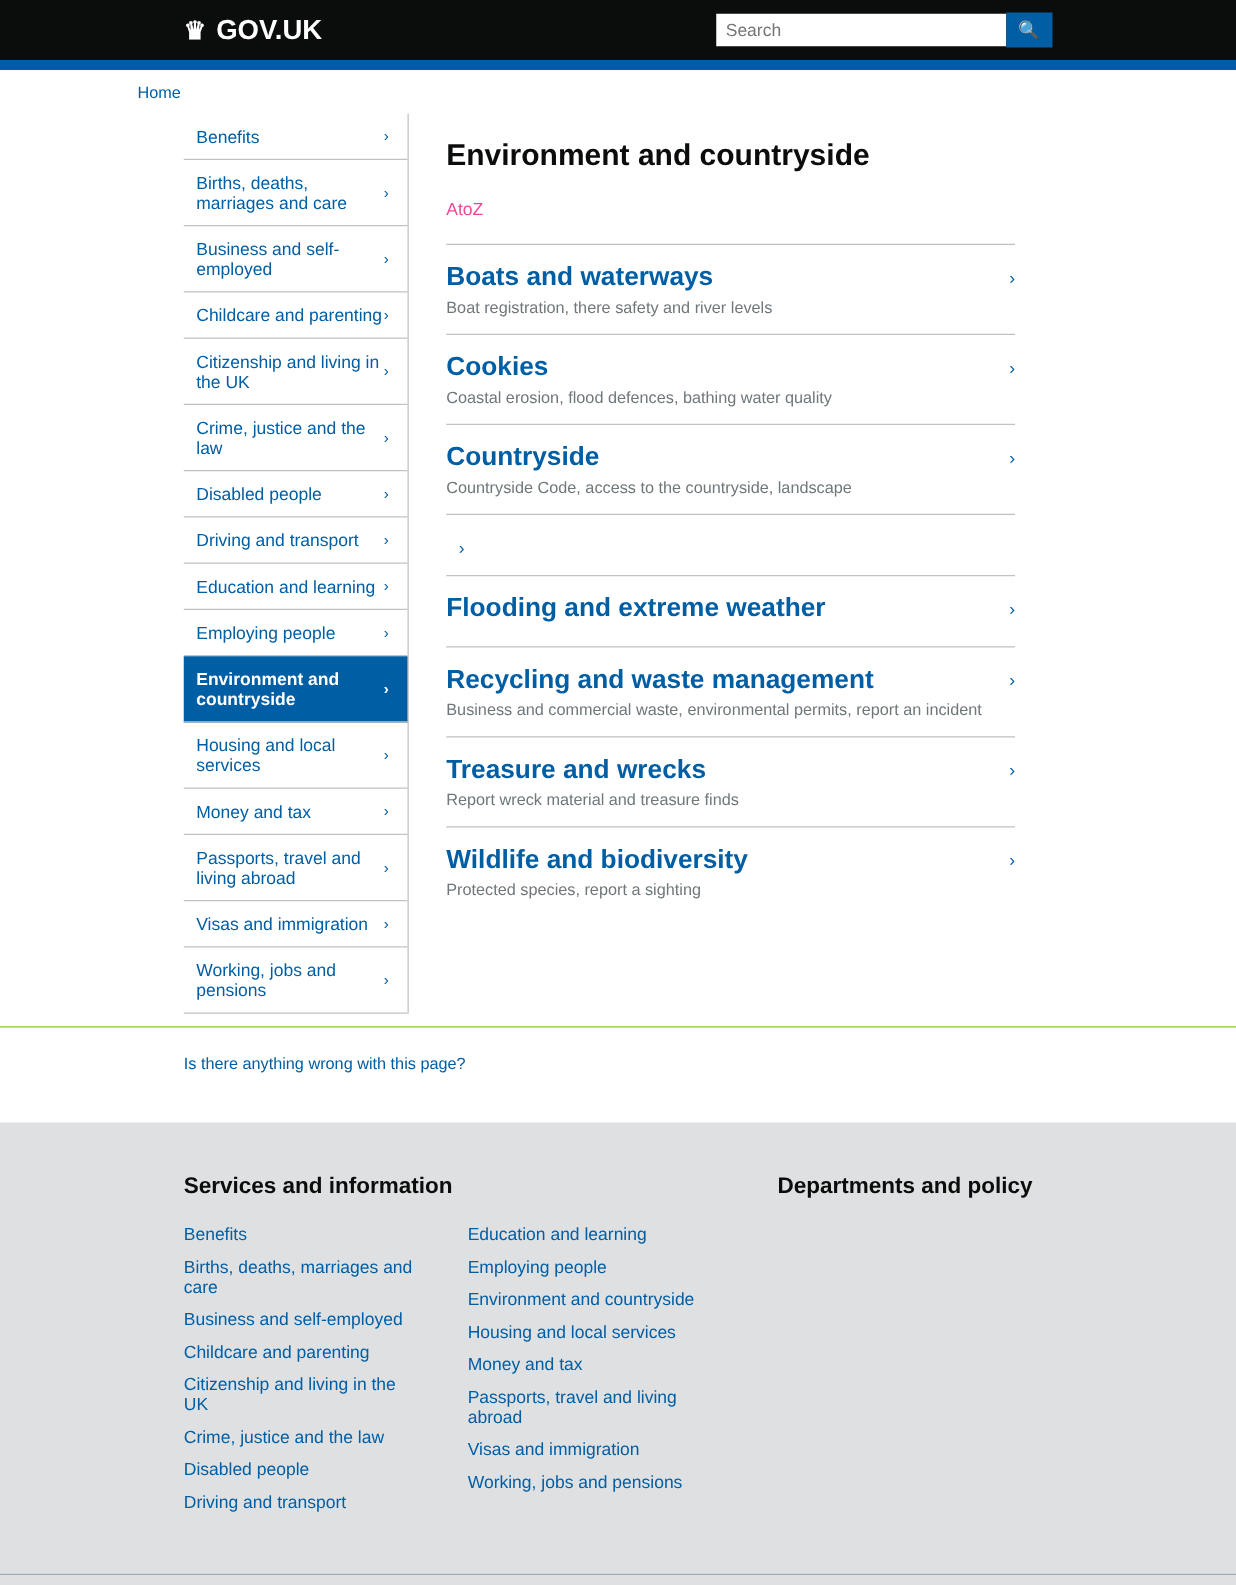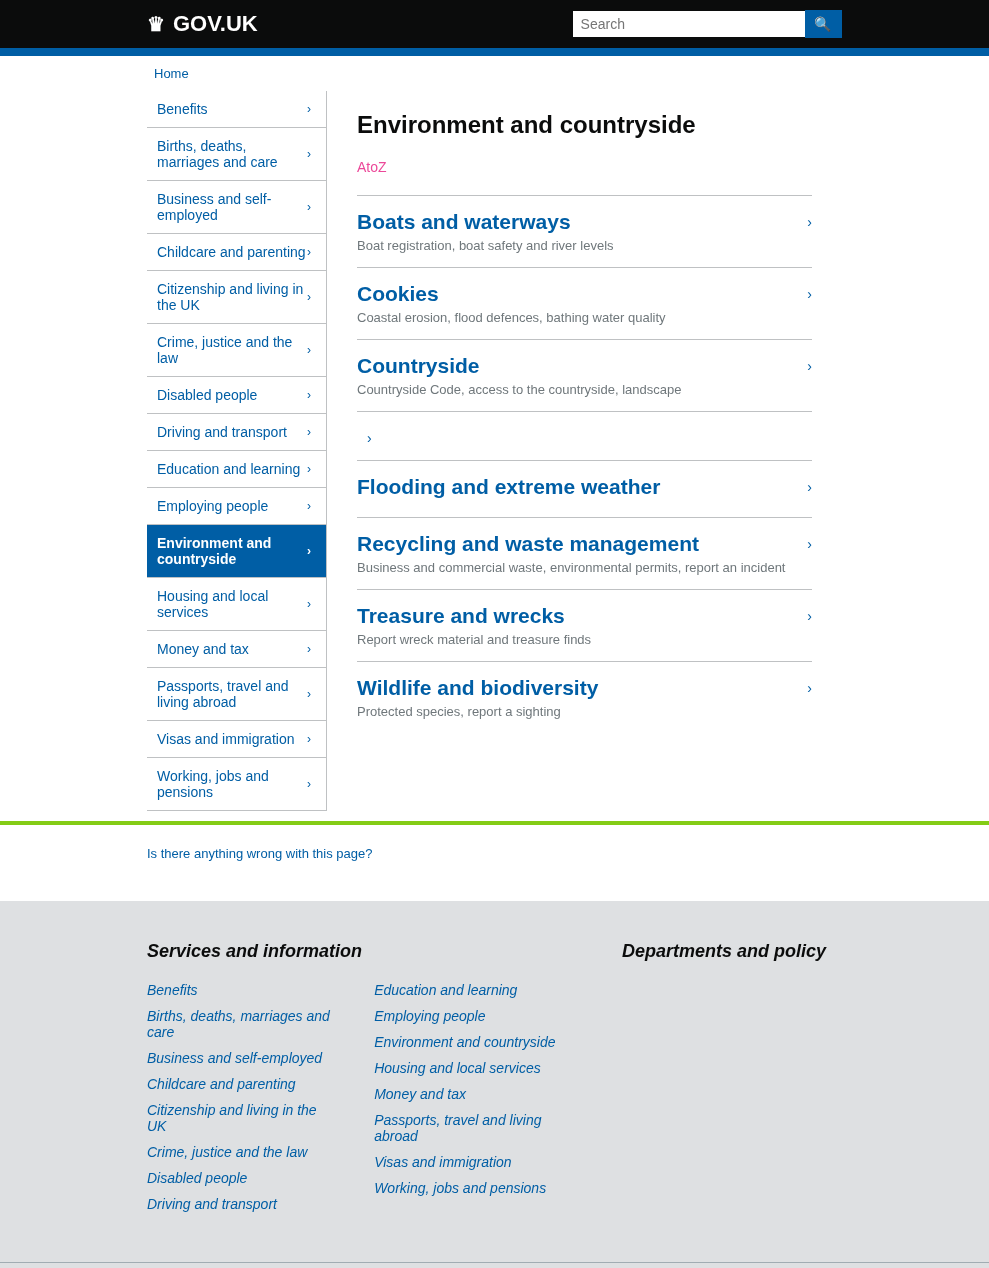--- a/index.html
+++ b/index.html
@@ -46,21 +46,20 @@
     }
     .header-blue-bar {
       background: #005ea5;
       height: 8px;
     }
 
     
     .breadcrumb {
       padding: 10px 110px;
       font-size: 13px;
-      margin-left: 44px;
     }
     .breadcrumb a { color: #005ea5; text-decoration: none; }
 
     
     .main-container {
       display: flex;
       padding: 0 147px;
       gap: 0;
       min-height: 500px;
     }
@@ -135,35 +134,34 @@
     .category-chevron {
       color: #005ea5;
       font-size: 14px;
       padding-left: 10px;
       margin-top: 4px;
     }
 
     
     .feedback {
       padding: 20px 147px;
-      border-top: 4px solid #84cc16;
+      border-top: 1px solid #84cc16;
       margin-top: 10px;
     }
     .feedback a { color: #005ea5; font-size: 13px; text-decoration: none; }
 
     
     .footer-band {
       background: #dee0e2;
       padding: 40px 147px;
       margin-top: 20px;
     }
     .footer-sections {
       display: flex;
       gap: 60px;
-      font-style: italic;
     }
     .footer-col {
       flex: 1;
     }
     .footer-col h2 {
       font-size: 18px;
       font-weight: bold;
       color: #0b0c0c;
       margin-bottom: 20px;
     }
@@ -292,21 +290,21 @@
       </a>
     </nav>
 
   <main class="content">
     <h1>Environment and countryside</h1>
     <a href="#" class="atoz-link">AtoZ</a>
     <ul class="category-list" id="category-list">
         <li class="category-item">
     <div class="category-item-content">
       <a href="#">Boats and waterways</a>
-      <p>Boat registration, boat safety and river levels</p>
+      <p>Boat registration, there safety and river levels</p>
     </div>
     <span class="category-chevron">›</span>
   </li>
         <li class="category-item">
     <div class="category-item-content">
       <a href="#">Cookies</a>
       <p>Coastal erosion, flood defences, bathing water quality</p>
     </div>
     <span class="category-chevron">›</span>
   </li>

